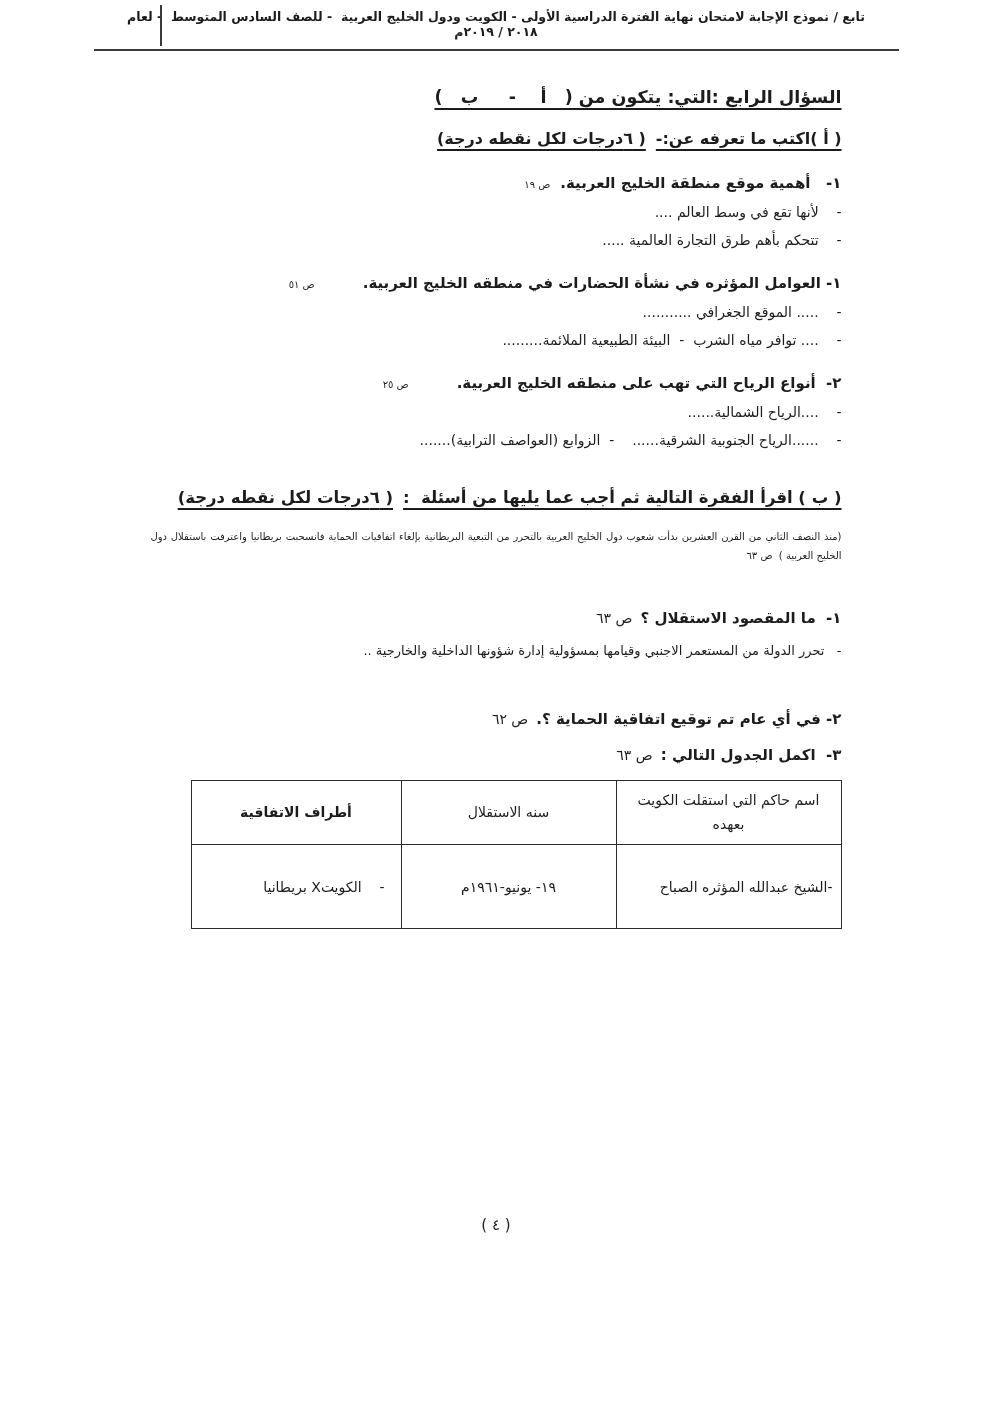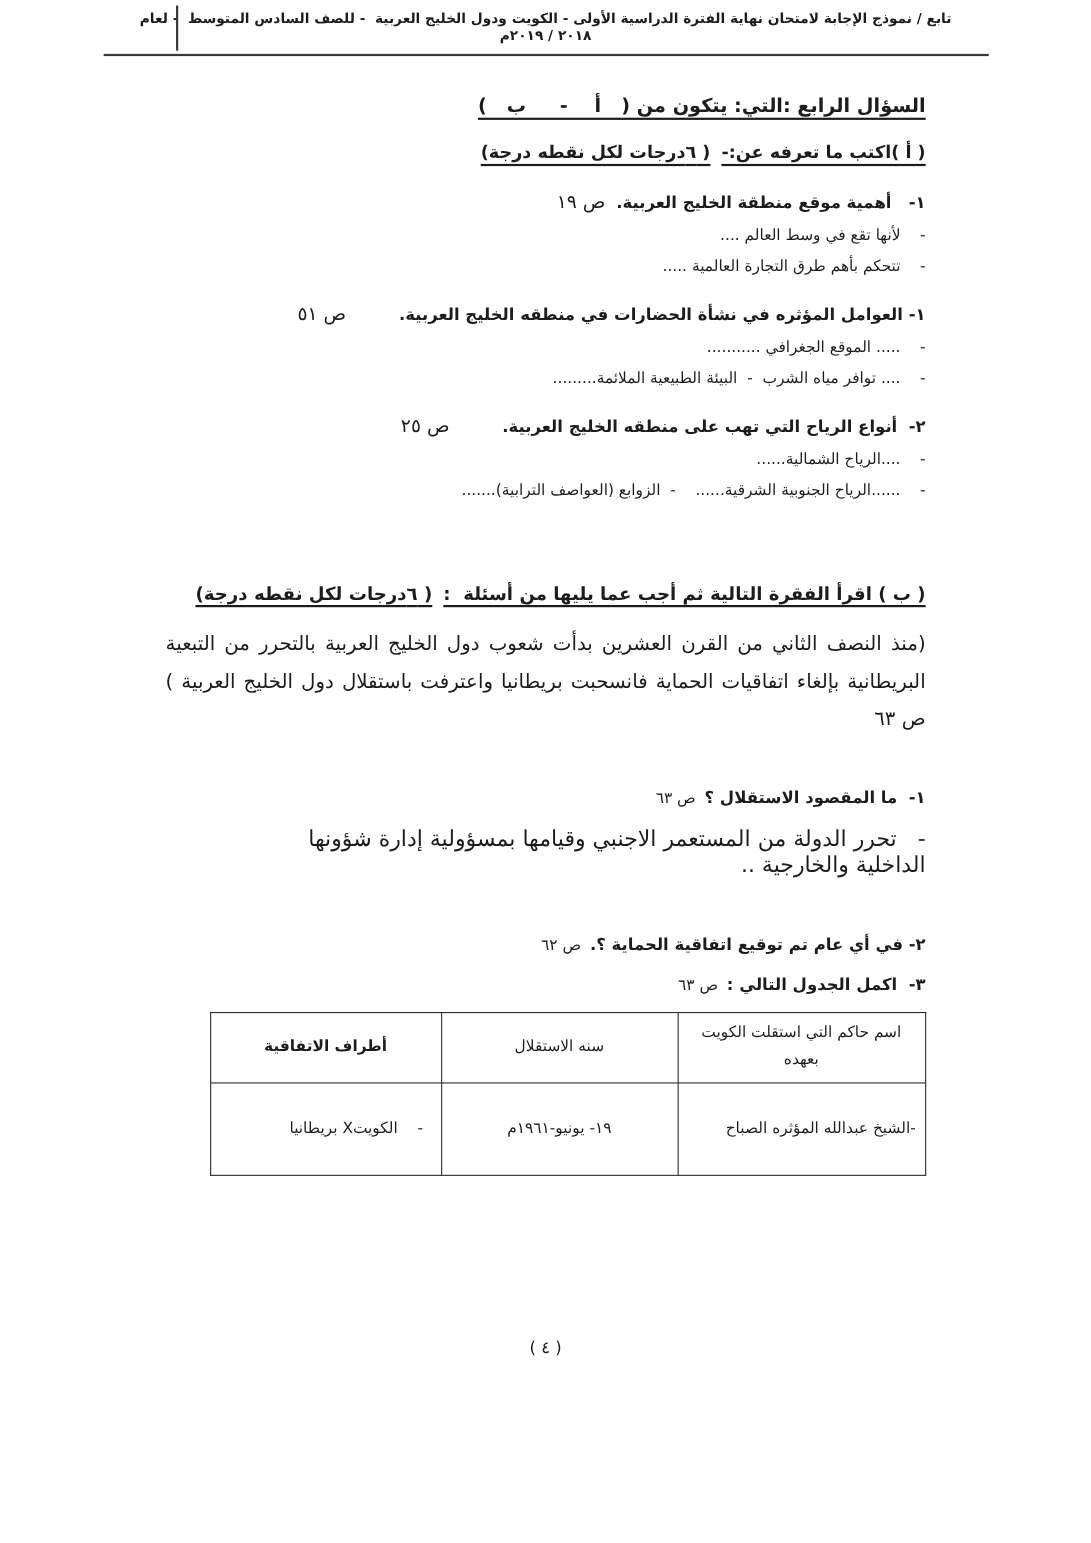--- a/index.html
+++ b/index.html
@@ -50,38 +50,38 @@
     text-decoration:underline;
     text-underline-offset:5px;
     text-decoration-thickness:1.5px;
   }
   .sec-heading .points { margin-inline-start:10px; }
 
   .items { margin-top:26px; margin-inline-start:0; margin-inline-end:30px; }
   .item + .item { margin-top:20px; }
   .item-title { font-size:15px; }
   .item-title .t { font-weight:700; }
-  .item-title .ref { font-weight:400; font-size:17px; }
+  .item-title .ref { font-weight:400; font-size:10px; }
   .ref-near { margin-inline-start:10px; }
   .ref-far  { margin-inline-start:48px; }
   .answers { margin-top:6px; margin-inline-end:32px; font-size:14px; line-height:2.0; }
 
-  .sec-b { margin-top:70px; font-size:16.5px; }
+  .sec-b { margin-top:34px; font-size:16.5px; }
 
   .passage {
     margin-top:20px;
-    font-size:18px;
+    font-size:10px;
     line-height:1.9;
     text-align:justify;
   }
 
   .qa-q { margin-inline-end:30px; font-size:15px; }
   .qa-q .t { font-weight:700; }
   .qa-q .ref { font-weight:400; font-size:14px; margin-inline-start:8px; }
-  .qa-a { margin-inline-end:62px; font-size:20px; }
+  .qa-a { margin-inline-end:62px; font-size:13px; }
 
   .q1 { margin-top:44px; }
   .a1 { margin-top:16px; }
   .q2 { margin-top:52px; }
   .a2 { margin-top:28px; }
   .q3 { margin-top:18px; }
 
   table.ans-table {
     margin-top:16px;
     margin-inline-end:30px;

